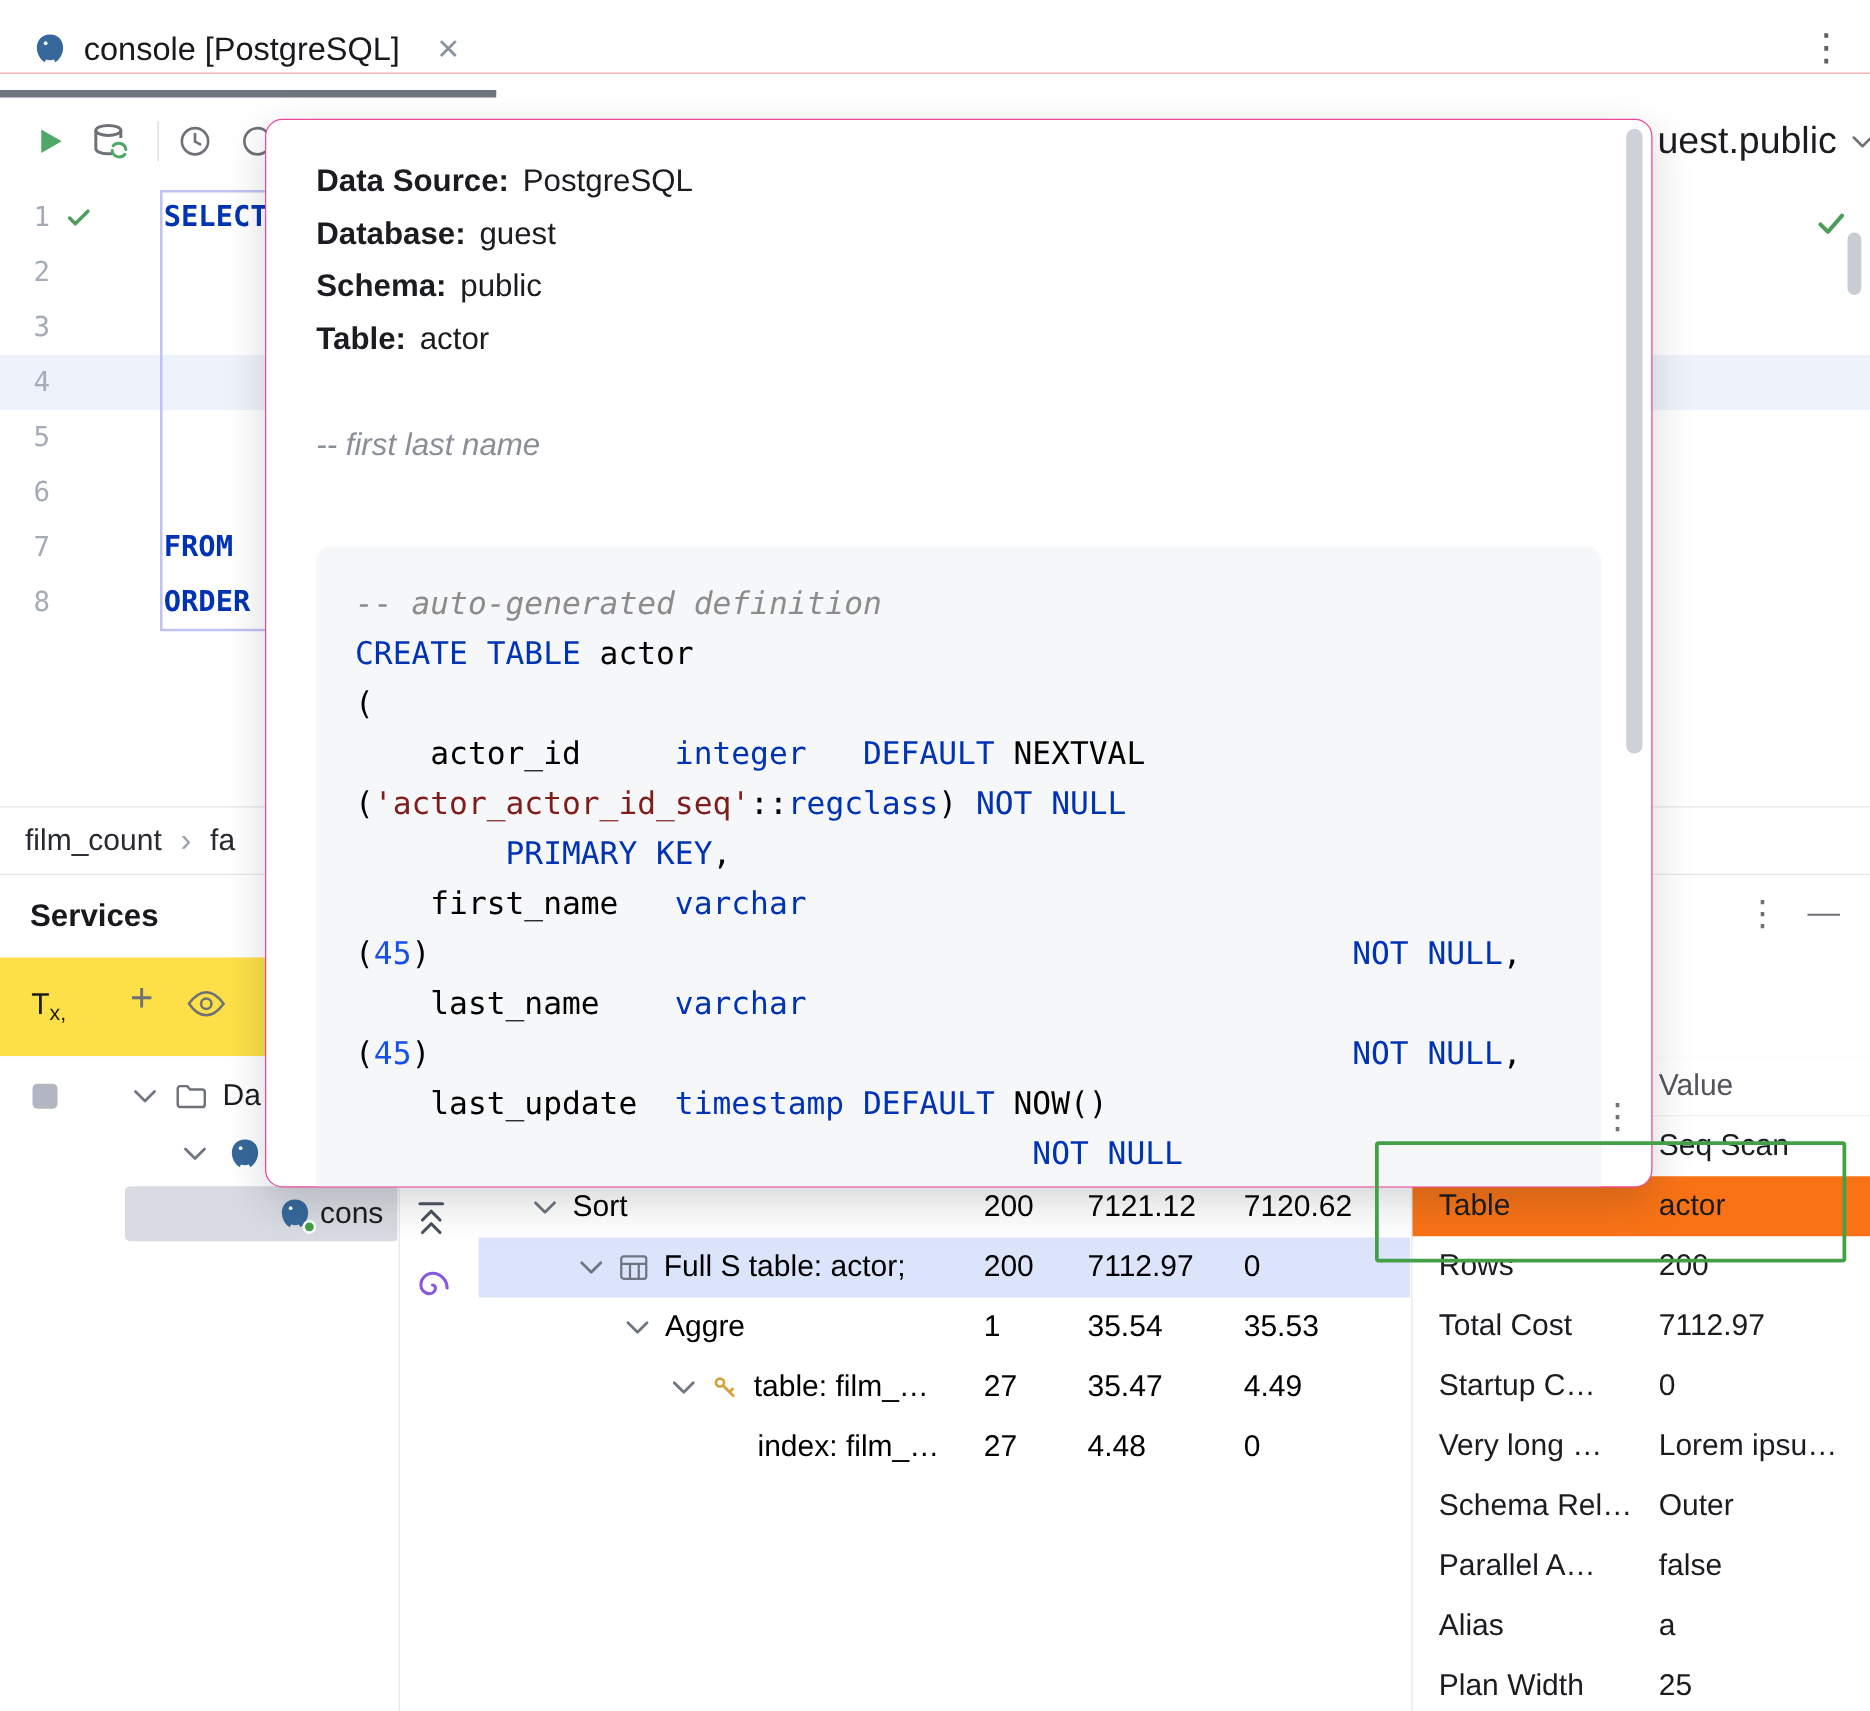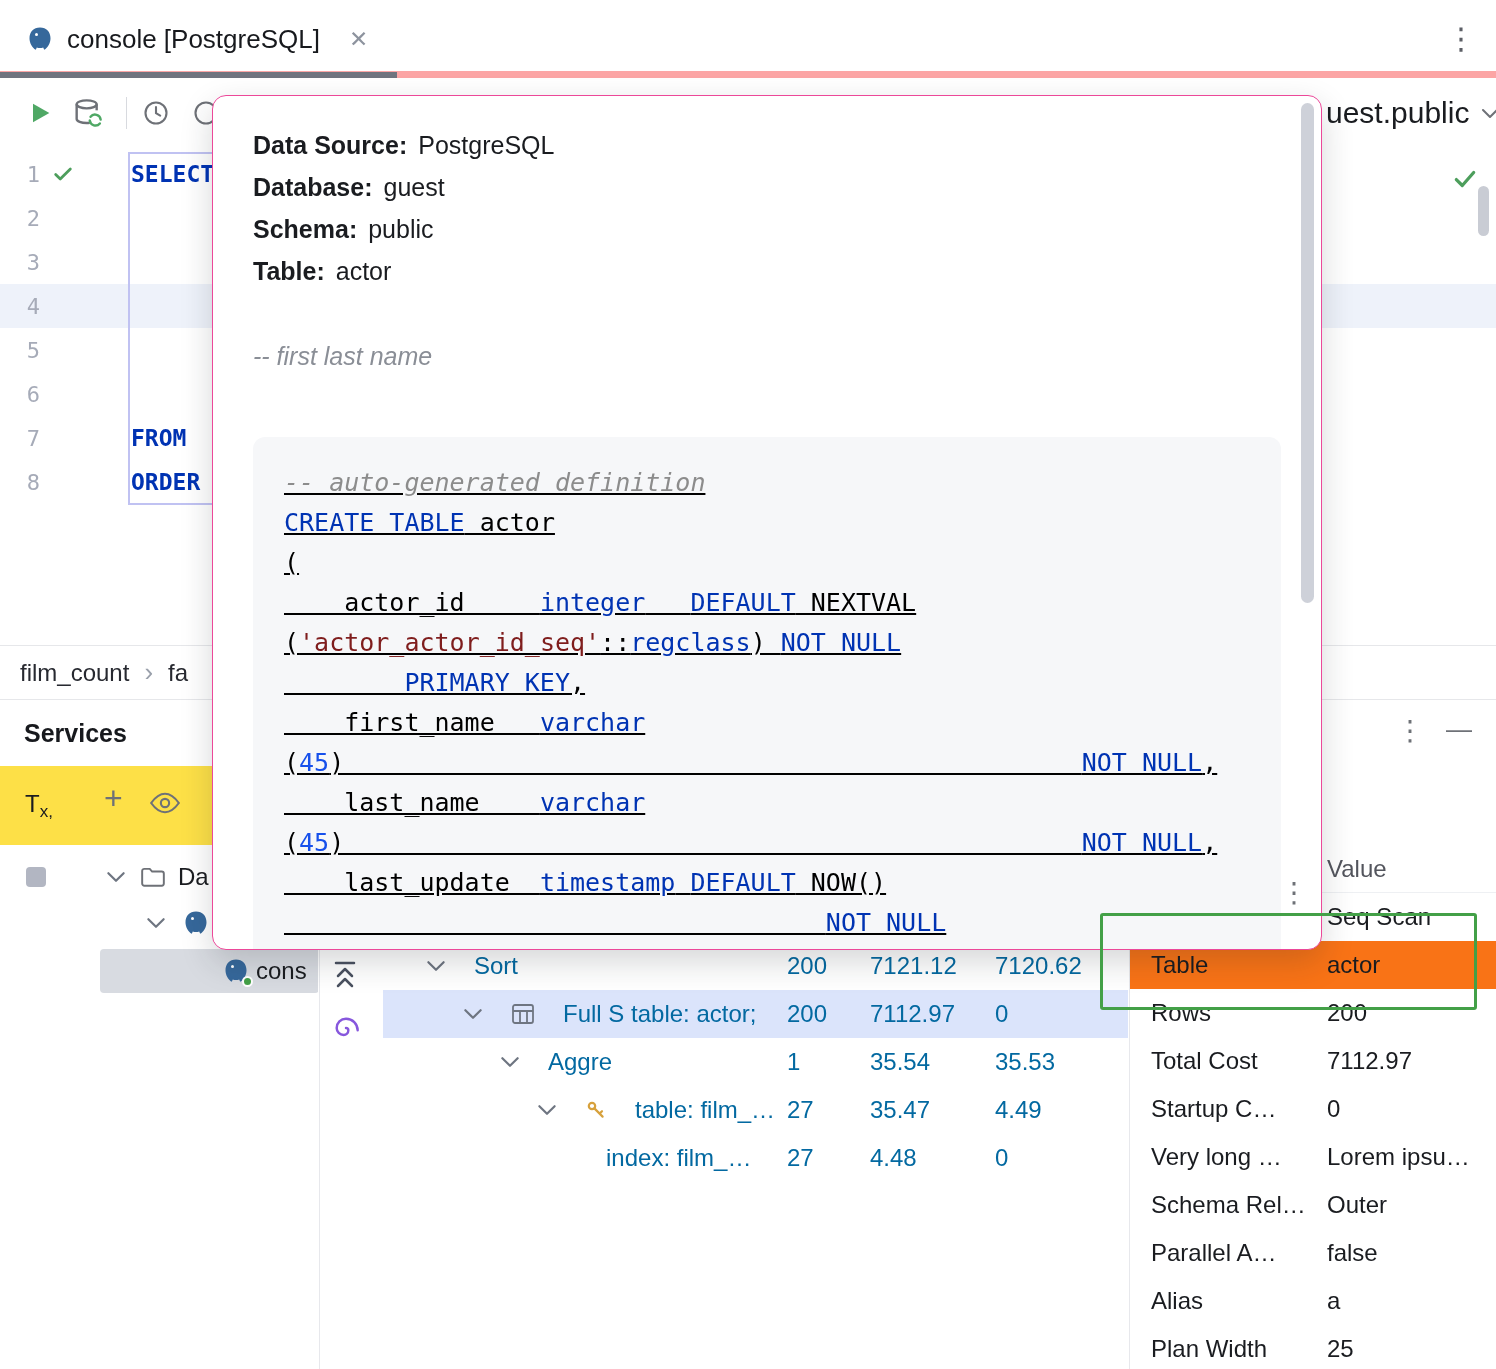--- a/index.html
+++ b/index.html
@@ -5,21 +5,21 @@
   * { margin:0; padding:0; box-sizing:border-box; }
   body { background:#fff; }
   .app {
     position:relative; width:1496px; height:1369px; overflow:hidden;
     background:#fff; color:#1a1c20;
     font-family:"Liberation Sans", sans-serif;
   }
   svg { display:block; }
 
   
-  .tabbar { position:absolute; left:0; top:0; width:100%; height:78px; border-bottom:7px solid #fca5a5; background:#fff; }
+  .tabbar { position:absolute; left:0; top:0; width:100%; height:59px; border-bottom:1px solid #fca5a5; background:#fff; }
   .tab { position:absolute; left:0; top:0; height:78px; display:flex; align-items:center; padding-left:26px; gap:13px; }
   .tab-title { font-size:26px; color:#17191d; }
   .tab-close { font-size:23px; color:#8d939e; margin-left:16px; }
   .tab-underline { position:absolute; left:0; top:72px; width:397px; height:6px; background:#70747f; }
   .tabbar-kebab { position:absolute; left:1446px; top:22px; font-size:30px; color:#5c5f66; line-height:34px; }
 
   
   .toolbar { position:absolute; left:0; top:79px; width:100%; height:68px; background:#fff; }
   .icon-btn { position:absolute; top:0; display:flex; align-items:center; justify-content:center; width:44px; height:68px; }
   .tb-sep { position:absolute; left:126px; top:18px; width:1px; height:32px; background:#d8dadf; }
@@ -60,21 +60,21 @@
   .tree-sel { position:absolute; left:100px; top:0; width:219px; height:44px; background:#d8dbe1; border-radius:4px; }
   .tree-label { position:absolute; top:50%; transform:translateY(-50%); font-size:24px; color:#1a1c20; white-space:nowrap; }
   .checkbox { position:absolute; left:26px; top:12px; width:20px; height:20px; background:#b2b6c2; border-radius:4px; }
   .pg-dot { position:absolute; right:-3px; bottom:-2px; width:11px; height:11px; border-radius:50%; background:#43a047; border:2px solid #fff; }
 
   .svc-divider { position:absolute; left:319px; top:845px; width:1px; height:524px; background:#e7e8ec; }
 
   
   .plan-gutter-icon { position:absolute; }
   .plan { position:absolute; left:330px; top:942px; width:798px; }
-  .plan-row { position:relative; height:48px; display:flex; align-items:center; gap:28px; font-size:24px; color:#0369a1; }
+  .plan-row { position:relative; height:48px; display:flex; align-items:center; gap:12px; font-size:24px; color:#000000; }
   .plan-row > * { position:relative; z-index:1; }
   .plan-row.selected::before { content:""; position:absolute; left:53px; right:0; top:0; bottom:0; background:#dbe4fb; z-index:0; }
   .ind1 { padding-left:96px; } .ind2 { padding-left:133px; } .ind3 { padding-left:170px; } .ind4 { padding-left:207px; } .ind5 { padding-left:276px; }
   .pr-label { white-space:nowrap; }
   .pr-c1, .pr-c2, .pr-c3 { position:absolute; top:50%; transform:translateY(-50%); white-space:nowrap; }
   .pr-c1 { left:457px; } .pr-c2 { left:540px; } .pr-c3 { left:665px; }
 
   
   .props { position:absolute; left:1129px; top:845px; width:367px; height:528px; border-left:1px solid #e7e8ec; font-size:24px; background:#fff; }
   .props-head { position:relative; height:48px; border-bottom:1px solid #eef0f3; }
@@ -84,21 +84,21 @@
   .prop-name { position:absolute; left:21px; top:50%; transform:translateY(-50%); white-space:nowrap; }
   .prop-val { position:absolute; left:197px; top:50%; transform:translateY(-50%); white-space:nowrap; }
   .float-kebab { position:absolute; left:1280px; top:876px; font-size:28px; color:#6e7177; z-index:45; }
 
   
   .popup { position:absolute; left:212px; top:95px; width:1110px; height:855px; background:#fff; border:1px solid #ec4899; border-radius:14px; box-shadow:0 12px 32px rgba(30,33,40,.18); z-index:40; overflow:hidden; }
   .popup-fields { padding:28px 40px 0; }
   .pf { height:42px; display:flex; align-items:center; font-size:25px; }
   .pf-l { font-weight:700; margin-right:11px; }
   .popup-comment { margin:43px 40px 0; height:42px; display:flex; align-items:center; font-size:25px; font-style:italic; color:#8a8e96; }
-  .popup-code { margin:60px 40px 0; background:#f6f7f9; border-radius:12px; padding:26px 20px 40px 31px; font:25px/40px "DejaVu Sans Mono", monospace; white-space:pre; color:#000; min-height:560px;text-decoration:underline; }
+  .popup-code { margin:60px 40px 0; background:#f6f7f9; border-radius:12px; padding:26px 20px 40px 31px; font:25px/40px "DejaVu Sans Mono", monospace; white-space:pre; color:#000; min-height:560px; }
   .seg-kw { color:#0033b3; }
   .seg-str { color:#7f1d1d; }
   .seg-num { color:#1750eb; }
   .seg-cmt { color:#8c8c8c; font-style:italic; }
   .popup-sb { position:absolute; right:7px; top:7px; width:13px; height:500px; border-radius:7px; background:#ced1d9; }
 
   
   .annot { position:absolute; left:1100px; top:913px; width:377px; height:97px; border:3px solid #43a047; border-radius:3px; z-index:50; }
 </style>
 </head>

